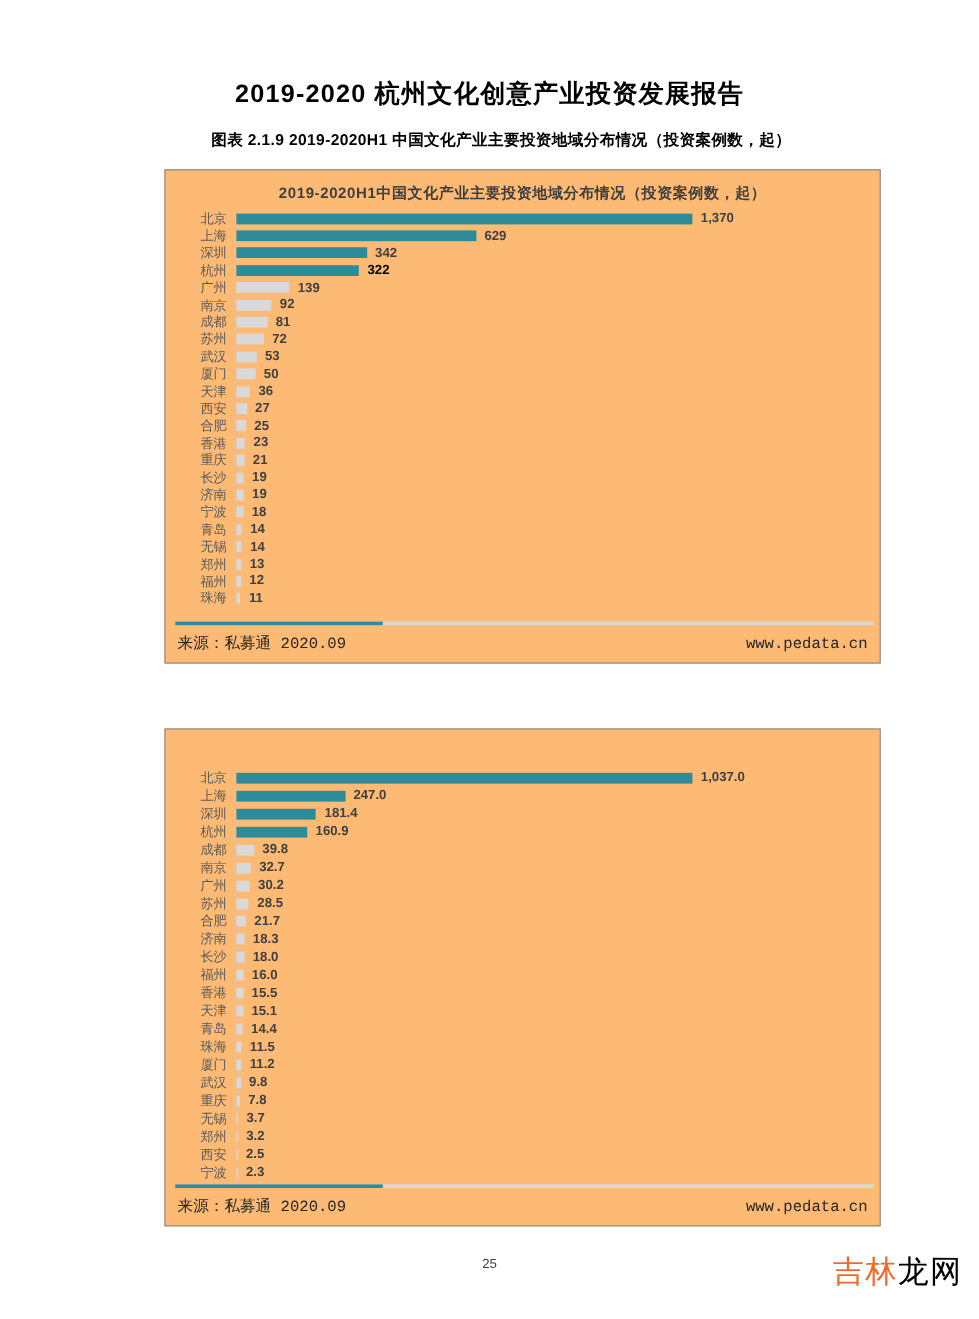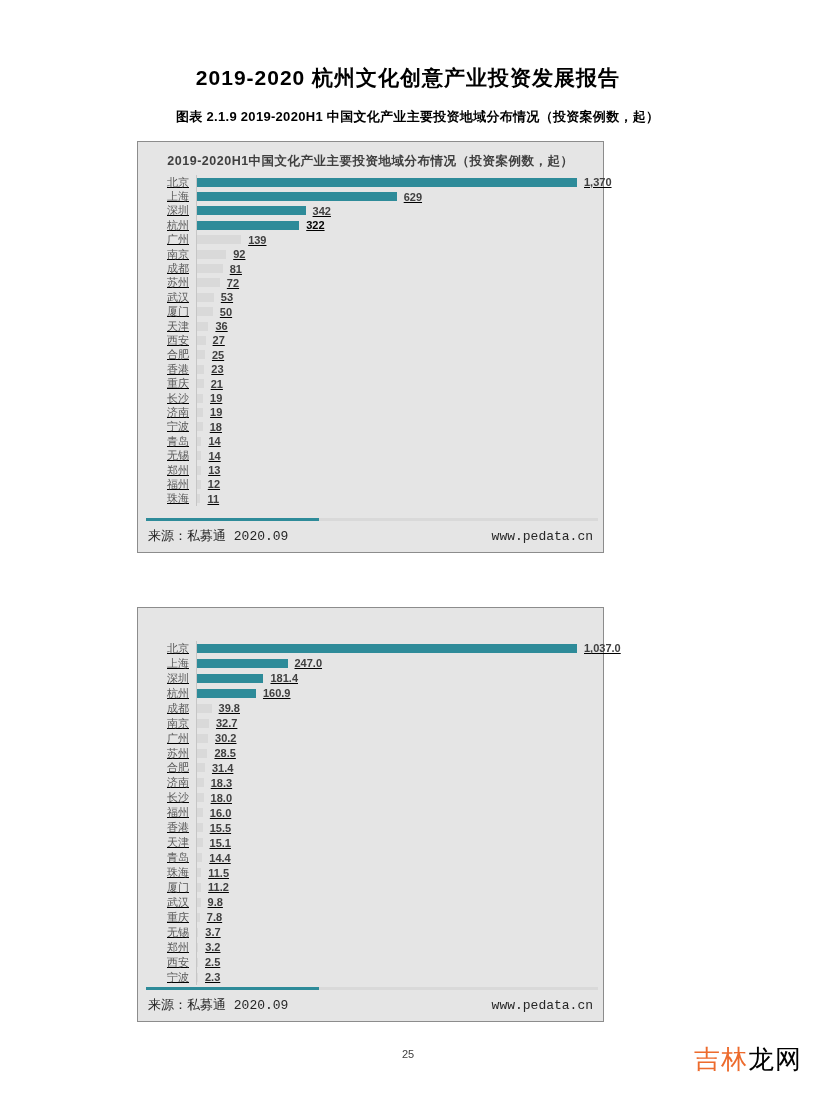--- a/index.html
+++ b/index.html
@@ -18,33 +18,33 @@
     letter-spacing:1px;
   }
   .caption {
     position:absolute; left:128px; right:100px;
     font-size:13px; font-weight:bold; color:#000;
     letter-spacing:0.3px;
   }
   #cap1 { top:108px;margin-left:48px; }
   #cap2 { top:571px; }
   .chart-box {
-    position:absolute; left:137px; width:467px;
+    position:absolute; left:137px; width:597px;
     border:1px solid #8c8c8c;
-    background:#e5e5e5;
+    background:#fdba74;
   }
   #chart1 { top:141px; height:412px; }
   #chart2 { top:607px; height:415px; }
   .chart-title {
     text-align:center; margin-top:11px;
     font-size:12.5px; font-weight:bold; color:#3f3f3f;
     letter-spacing:0.5px;
   }
   .rows { position:absolute; top:33px; left:10px; right:4px; }
-  .row { display:flex; align-items:center;text-decoration:underline; }
+  .row { display:flex; align-items:center; }
   #chart1 .row { height:14.4px; }
   #chart2 .row { height:14.95px; }
   .city {
     width:48px; flex:0 0 48px;
     text-align:right; padding-right:7px;
     font-size:11px; color:#595959;
     white-space:nowrap;
   }
   .barwrap {
     flex:1 1 auto; align-self:stretch;
@@ -319,21 +319,21 @@
           <span class="city">苏州</span>
           <span class="barwrap">
             <span class="bar" style="width: 10.4436px; background: rgb(217, 217, 217);"></span>
             <span class="val">28.5</span>
           </span>
         </div>
         <div class="row">
           <span class="city">合肥</span>
           <span class="barwrap">
             <span class="bar" style="width: 7.95178px; background: rgb(217, 217, 217);"></span>
-            <span class="val">31.4</span>
+            <span class="val">21.7</span>
           </span>
         </div>
         <div class="row">
           <span class="city">济南</span>
           <span class="barwrap">
             <span class="bar" style="width: 6.70588px; background: rgb(217, 217, 217);"></span>
             <span class="val">18.3</span>
           </span>
         </div>
         <div class="row">

